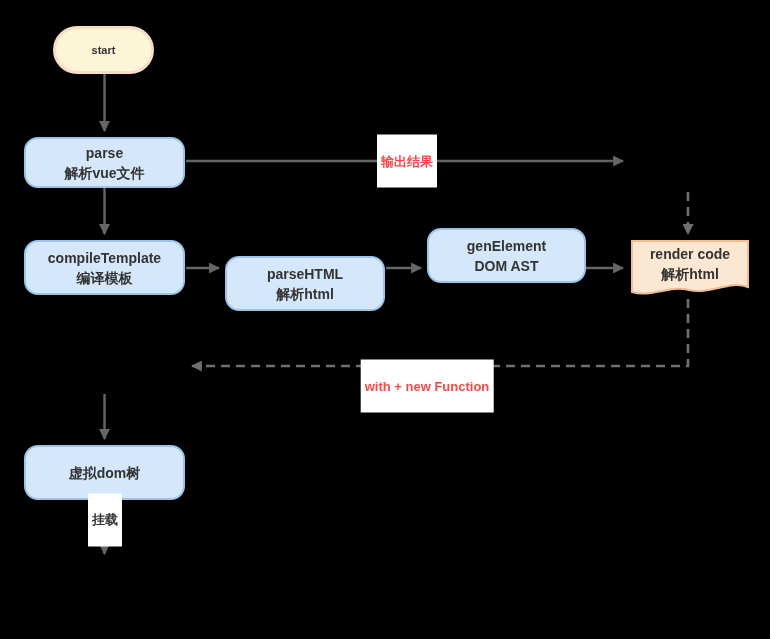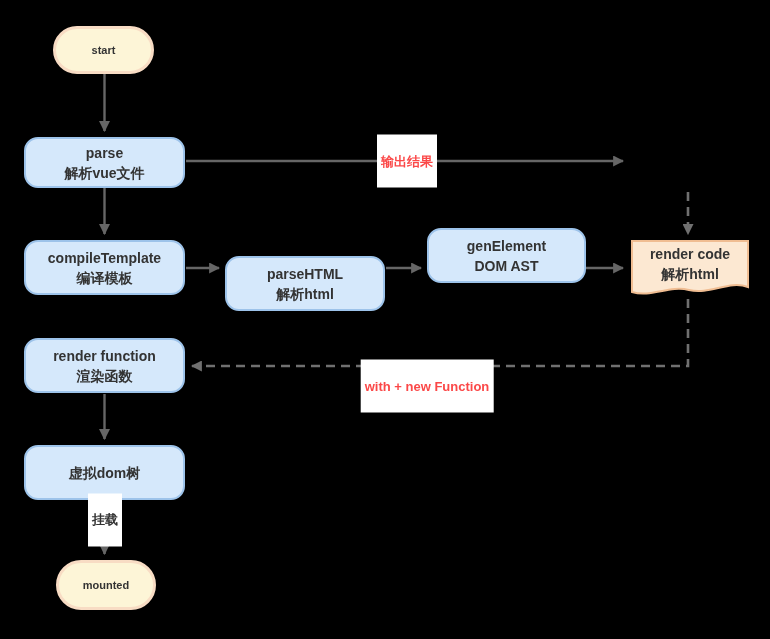--- a/index.html
+++ b/index.html
@@ -107,30 +107,23 @@
   </div>
 
   <div class="node doc" style="left:631px;top:240px;width:118px;height:58px">
     <svg class="doc-shape" viewBox="0 0 118 58" preserveAspectRatio="none">
       <path d="M1,1 L117,1 L117,47 C 98,40 79,55 58,50 C 38,45 20,58 1,52 Z"></path>
     </svg>
     <span>render code</span>
     <span>解析html</span>
   </div>
 
-  <div class="node blue" style="left:24px;top:338px;width:161px;height:55px">
-    <span>render function</span>
-    <span>渲染函数</span>
-  </div>
 
   <div class="node blue" style="left:24px;top:445px;width:161px;height:55px">
     <span>虚拟dom树</span>
   </div>
 
-  <div class="node capsule" style="left:56px;top:560px;width:100px;height:50px">
-    <span>mounted</span>
-  </div>
 
   <div class="edge-label red" style="left:407px;top:161px">输出结果</div>
   <div class="edge-label red" style="left:427px;top:386px">with + new Function</div>
   <div class="edge-label dark" style="left:105px;top:520px">挂载</div>
 
 </div>
 
 </body></html>

